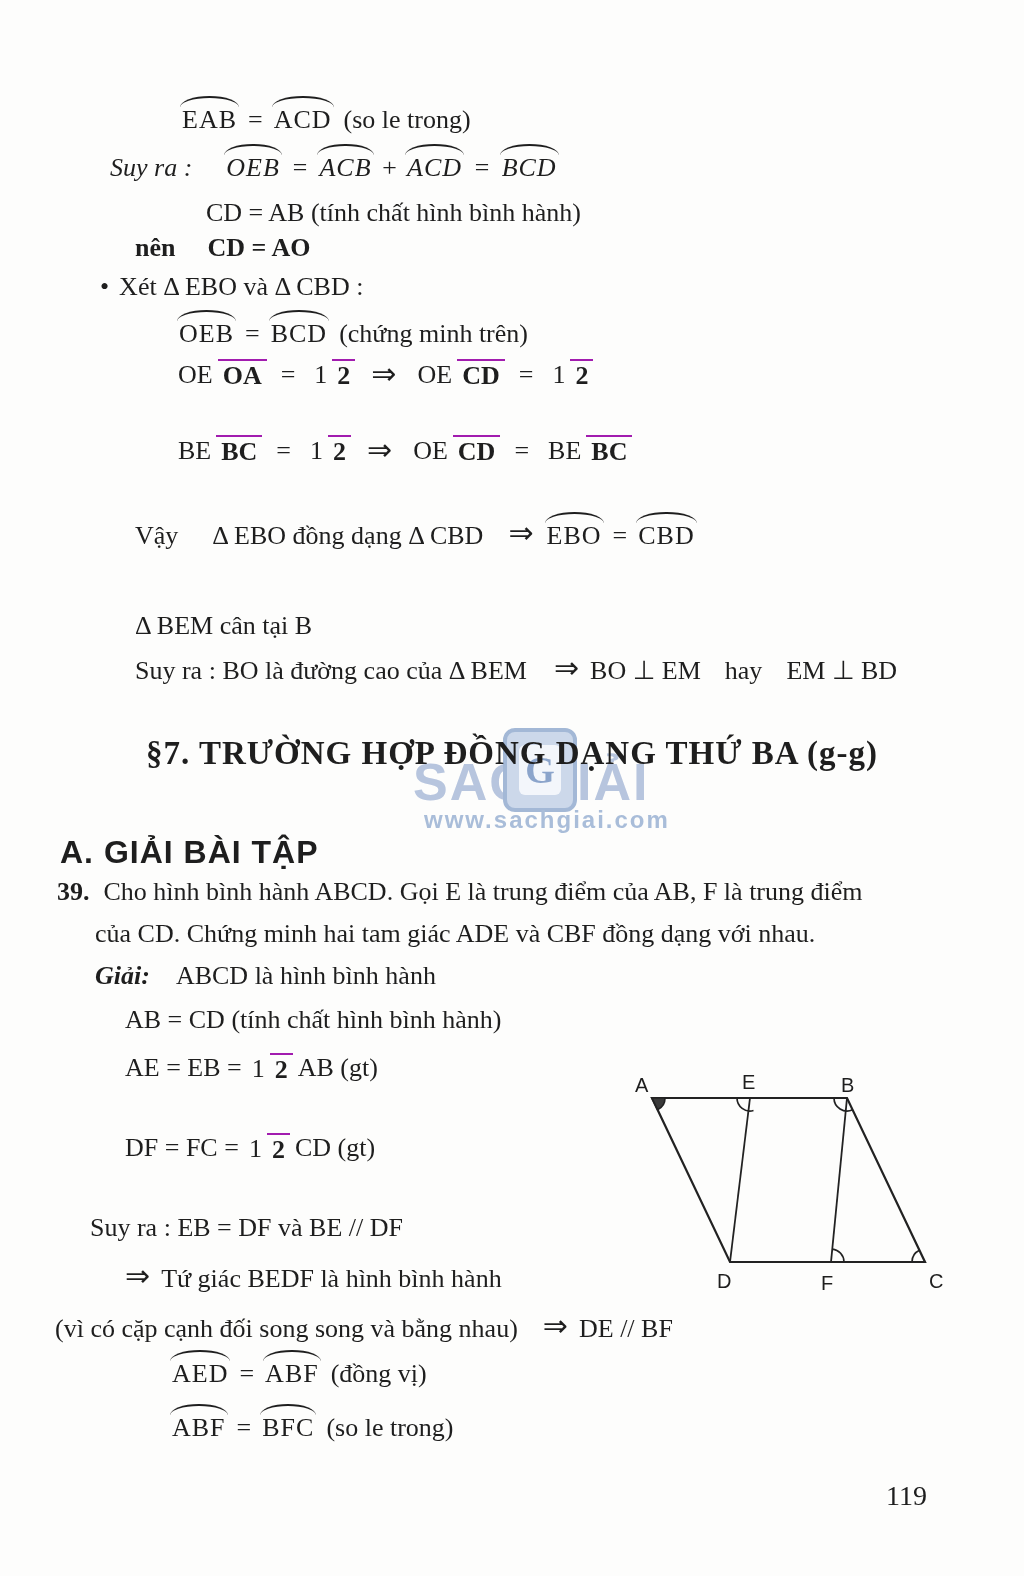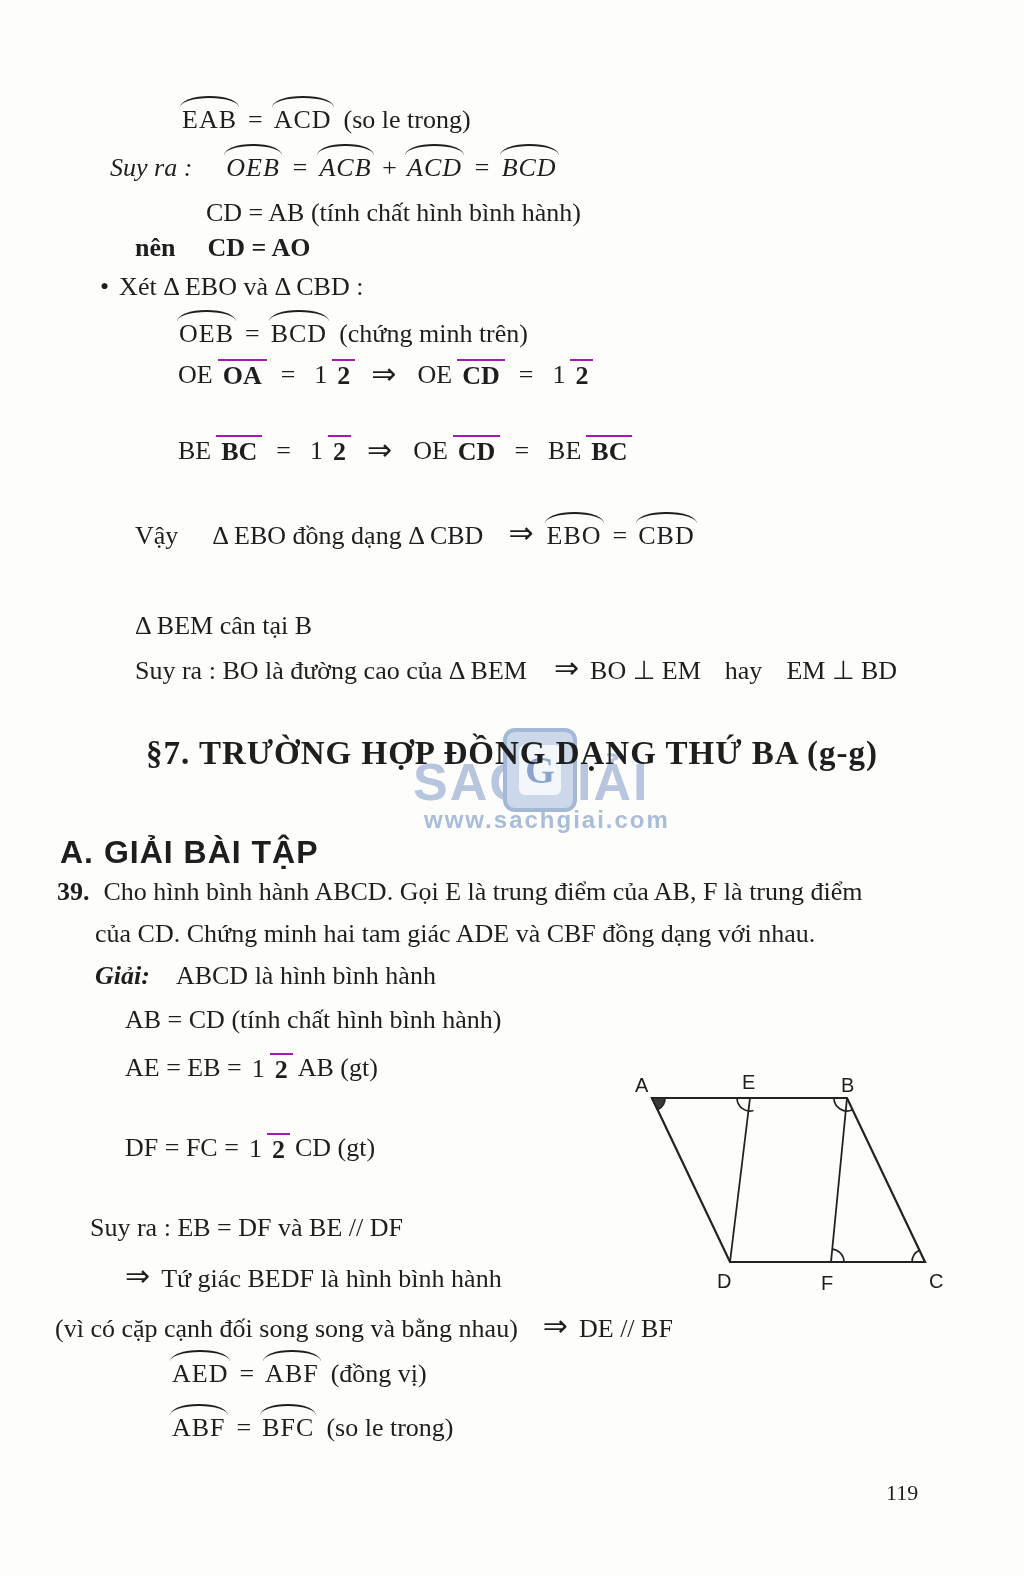--- a/index.html
+++ b/index.html
@@ -43,21 +43,21 @@
     position:absolute;width:66px;height:76px;
     background:#ccd8ea;border:4px solid #a3b8d6;border-radius:12px;
     display:flex;align-items:center;justify-content:center;
   }
   .wm-logo-inner{
     width:42px;height:50px;background:#f3f6fb;border-radius:6px;
     display:flex;align-items:center;justify-content:center;
     font-size:38px;color:#8ba4cb;font-weight:bold;
   }
   .wm-url{font-size:24px;color:#a9bdd9;letter-spacing:2px;}
-  .pagenum{position:absolute;font-size:22px;}
+  .pagenum{position:absolute;font-size:28px;}
   .fig{position:absolute;}
   .fig text{font-family:"Liberation Sans",sans-serif;font-size:20px;fill:#1e1e1e;}
   .bold{font-weight:bold;}
   .bolditalic{font-weight:bold;font-style:italic;}
 </style>
 </head>
 <body>
 
 <div class="page">
 

